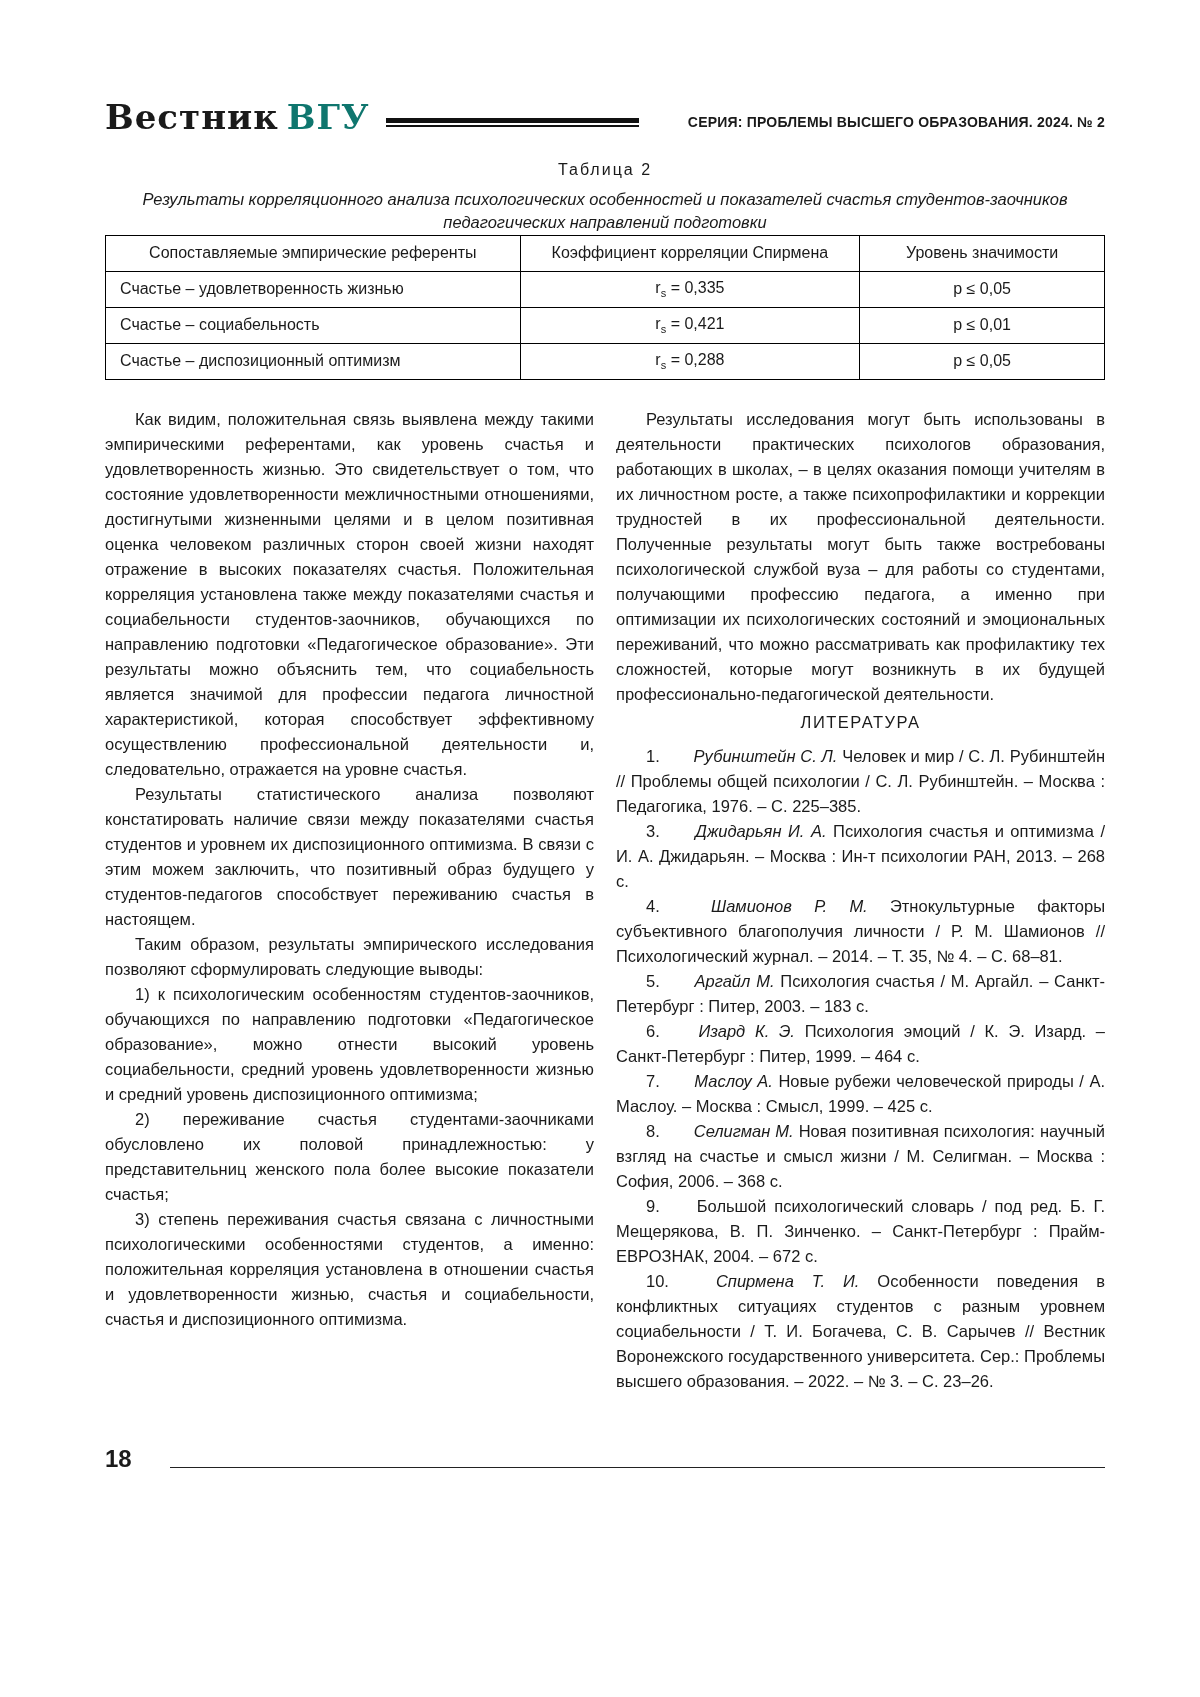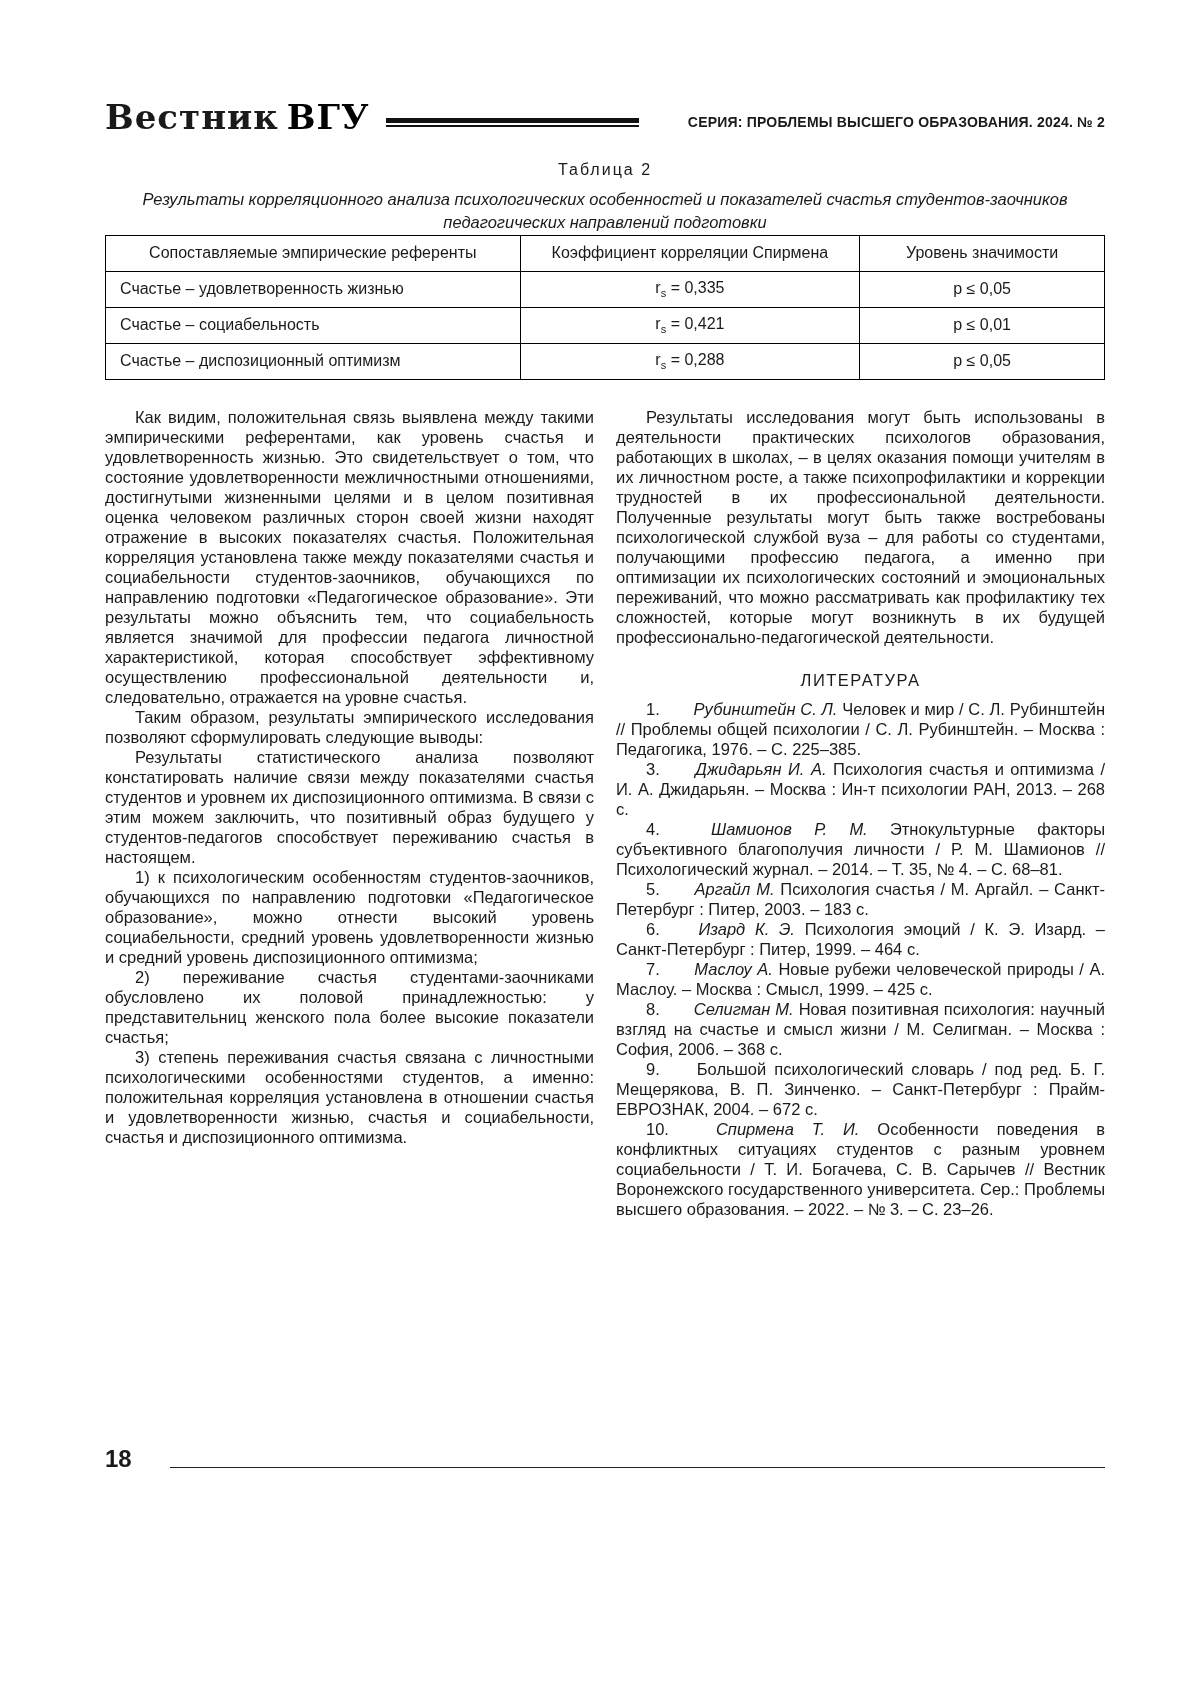--- a/index.html
+++ b/index.html
@@ -21,21 +21,21 @@
     align-items: flex-end;
   }
   .logo {
     font-family: "DejaVu Serif", serif;
     font-weight: bold;
     font-size: 34px;
     line-height: 1;
     letter-spacing: 1px;
     white-space: nowrap;
   }
-  .logo-abbr { color: #000000; margin-left: 8px; }
+  .logo-abbr { color: #0f766e; margin-left: 8px; }
   .header-rule {
     flex: 1;
     height: 9px;
     border-top: 5px solid #111;
     border-bottom: 2px solid #111;
     margin: 0 14px 7px 16px;
   }
   .series {
     font-size: 14px;
     font-weight: bold;
@@ -78,30 +78,30 @@
 
   
   .body-columns {
     display: flex;
     gap: 22px;
     margin-top: 27px;
   }
   .col {
     flex: 1;
     font-size: 16.5px;
-    line-height: 20px;
+    line-height: 25px;
     text-align: justify;
   }
   .col p { text-indent: 30px; }
   .lit-heading {
     text-align: center;
     font-weight: normal;
     font-size: 16.5px;
     letter-spacing: 1.5px;
-    margin: 23px 0 9px 0;
+    margin: 3px 0 9px 0;
     text-indent: 0;
   }
   .ref i { font-style: italic; margin-left: 29px; }
 
   
   .page-footer {
     position: absolute;
     left: 105px;
     right: 95px;
     top: 1447px;
@@ -165,22 +165,22 @@
         <td><span>r</span><sub>s</sub> <span>= 0,288</span></td>
         <td>p ≤ 0,05</td>
       </tr>
     </tbody>
   </table>
 
   <main class="body-columns">
 
     <div class="col">
       <p>Как видим, положительная связь выявлена между такими эмпирическими референтами, как уровень счастья и удовлетворенность жизнью. Это свидетельствует о том, что состояние удовлетворенности межличностными отношениями, достигнутыми жизненными целями и в целом позитивная оценка человеком различных сторон своей жизни находят отражение в высоких показателях счастья. Положительная корреляция установлена также между показателями счастья и социабельности студентов-заочников, обучающихся по направлению подготовки «Педагогическое образование». Эти результаты можно объяснить тем, что социабельность является значимой для профессии педагога личностной характеристикой, которая способствует эффективному осуществлению профессиональной деятельности и, следовательно, отражается на уровне счастья.</p>
+      <p>Результаты статистического анализа позволяют констатировать наличие связи между показателями счастья студентов и уровнем их диспозиционного оптимизма. В связи с этим можем заключить, что позитивный образ будущего у студентов-педагогов способствует переживанию счастья в настоящем.</p>
       <p>Таким образом, результаты эмпирического исследования позволяют сформулировать следующие выводы:</p>
-      <p>Результаты статистического анализа позволяют констатировать наличие связи между показателями счастья студентов и уровнем их диспозиционного оптимизма. В связи с этим можем заключить, что позитивный образ будущего у студентов-педагогов способствует переживанию счастья в настоящем.</p>
       <p>1) к психологическим особенностям студентов-заочников, обучающихся по направлению подготовки «Педагогическое образование», можно отнести высокий уровень социабельности, средний уровень удовлетворенности жизнью и средний уровень диспозиционного оптимизма;</p>
       <p>2) переживание счастья студентами-заочниками обусловлено их половой принадлежностью: у представительниц женского пола более высокие показатели счастья;</p>
       <p>3) степень переживания счастья связана с личностными психологическими особенностями студентов, а именно: положительная корреляция установлена в отношении счастья и удовлетворенности жизнью, счастья и социабельности, счастья и диспозиционного оптимизма.</p>
     </div>
 
     <div class="col">
       <p>Результаты исследования могут быть использованы в деятельности практических психологов образования, работающих в школах, – в целях оказания помощи учителям в их личностном росте, а также психопрофилактики и коррекции трудностей в их профессиональной деятельности. Полученные результаты могут быть также востребованы психологической службой вуза – для работы со студентами, получающими профессию педагога, а именно при оптимизации их психологических состояний и эмоциональных переживаний, что можно рассматривать как профилактику тех сложностей, которые могут возникнуть в их будущей профессионально-педагогической деятельности.</p>
       <div class="lit-heading">ЛИТЕРАТУРА</div>
 
       <p class="ref"><span>1.</span> <i>Рубинштейн С. Л.</i> <span>Человек и мир / С. Л. Рубинштейн // Проблемы общей психологии / С. Л. Рубинштейн. – Москва : Педагогика, 1976. – С. 225–385.</span></p>

